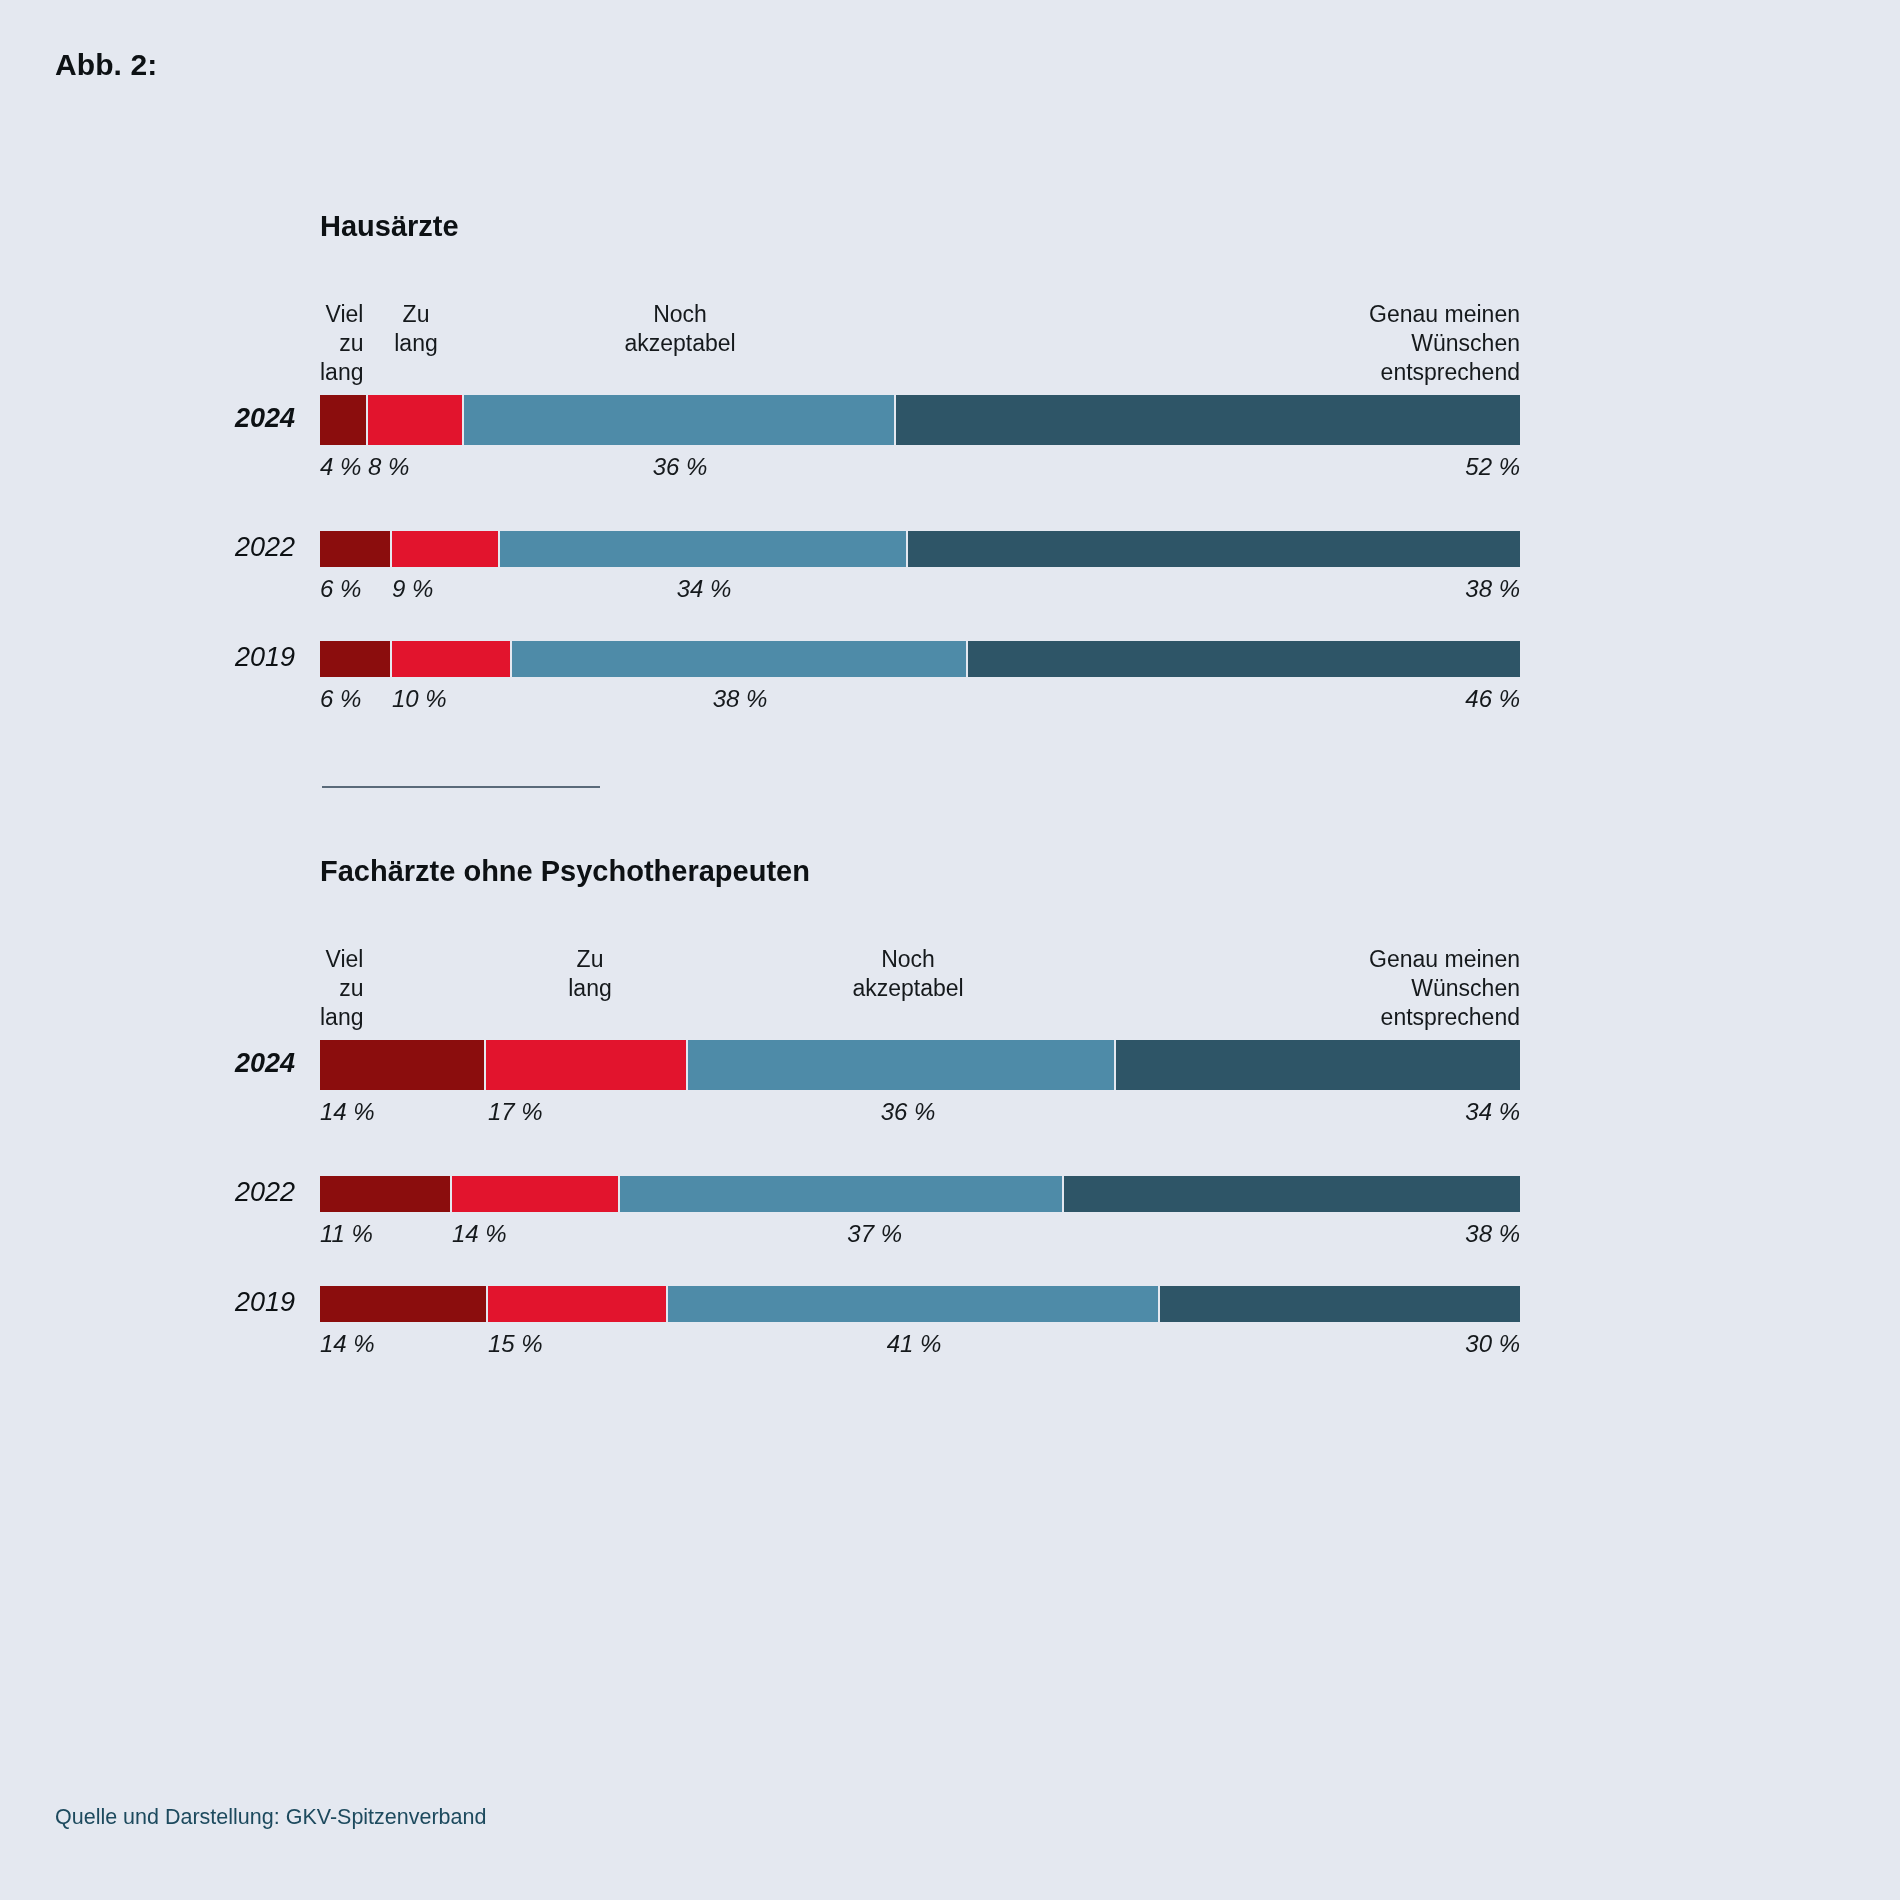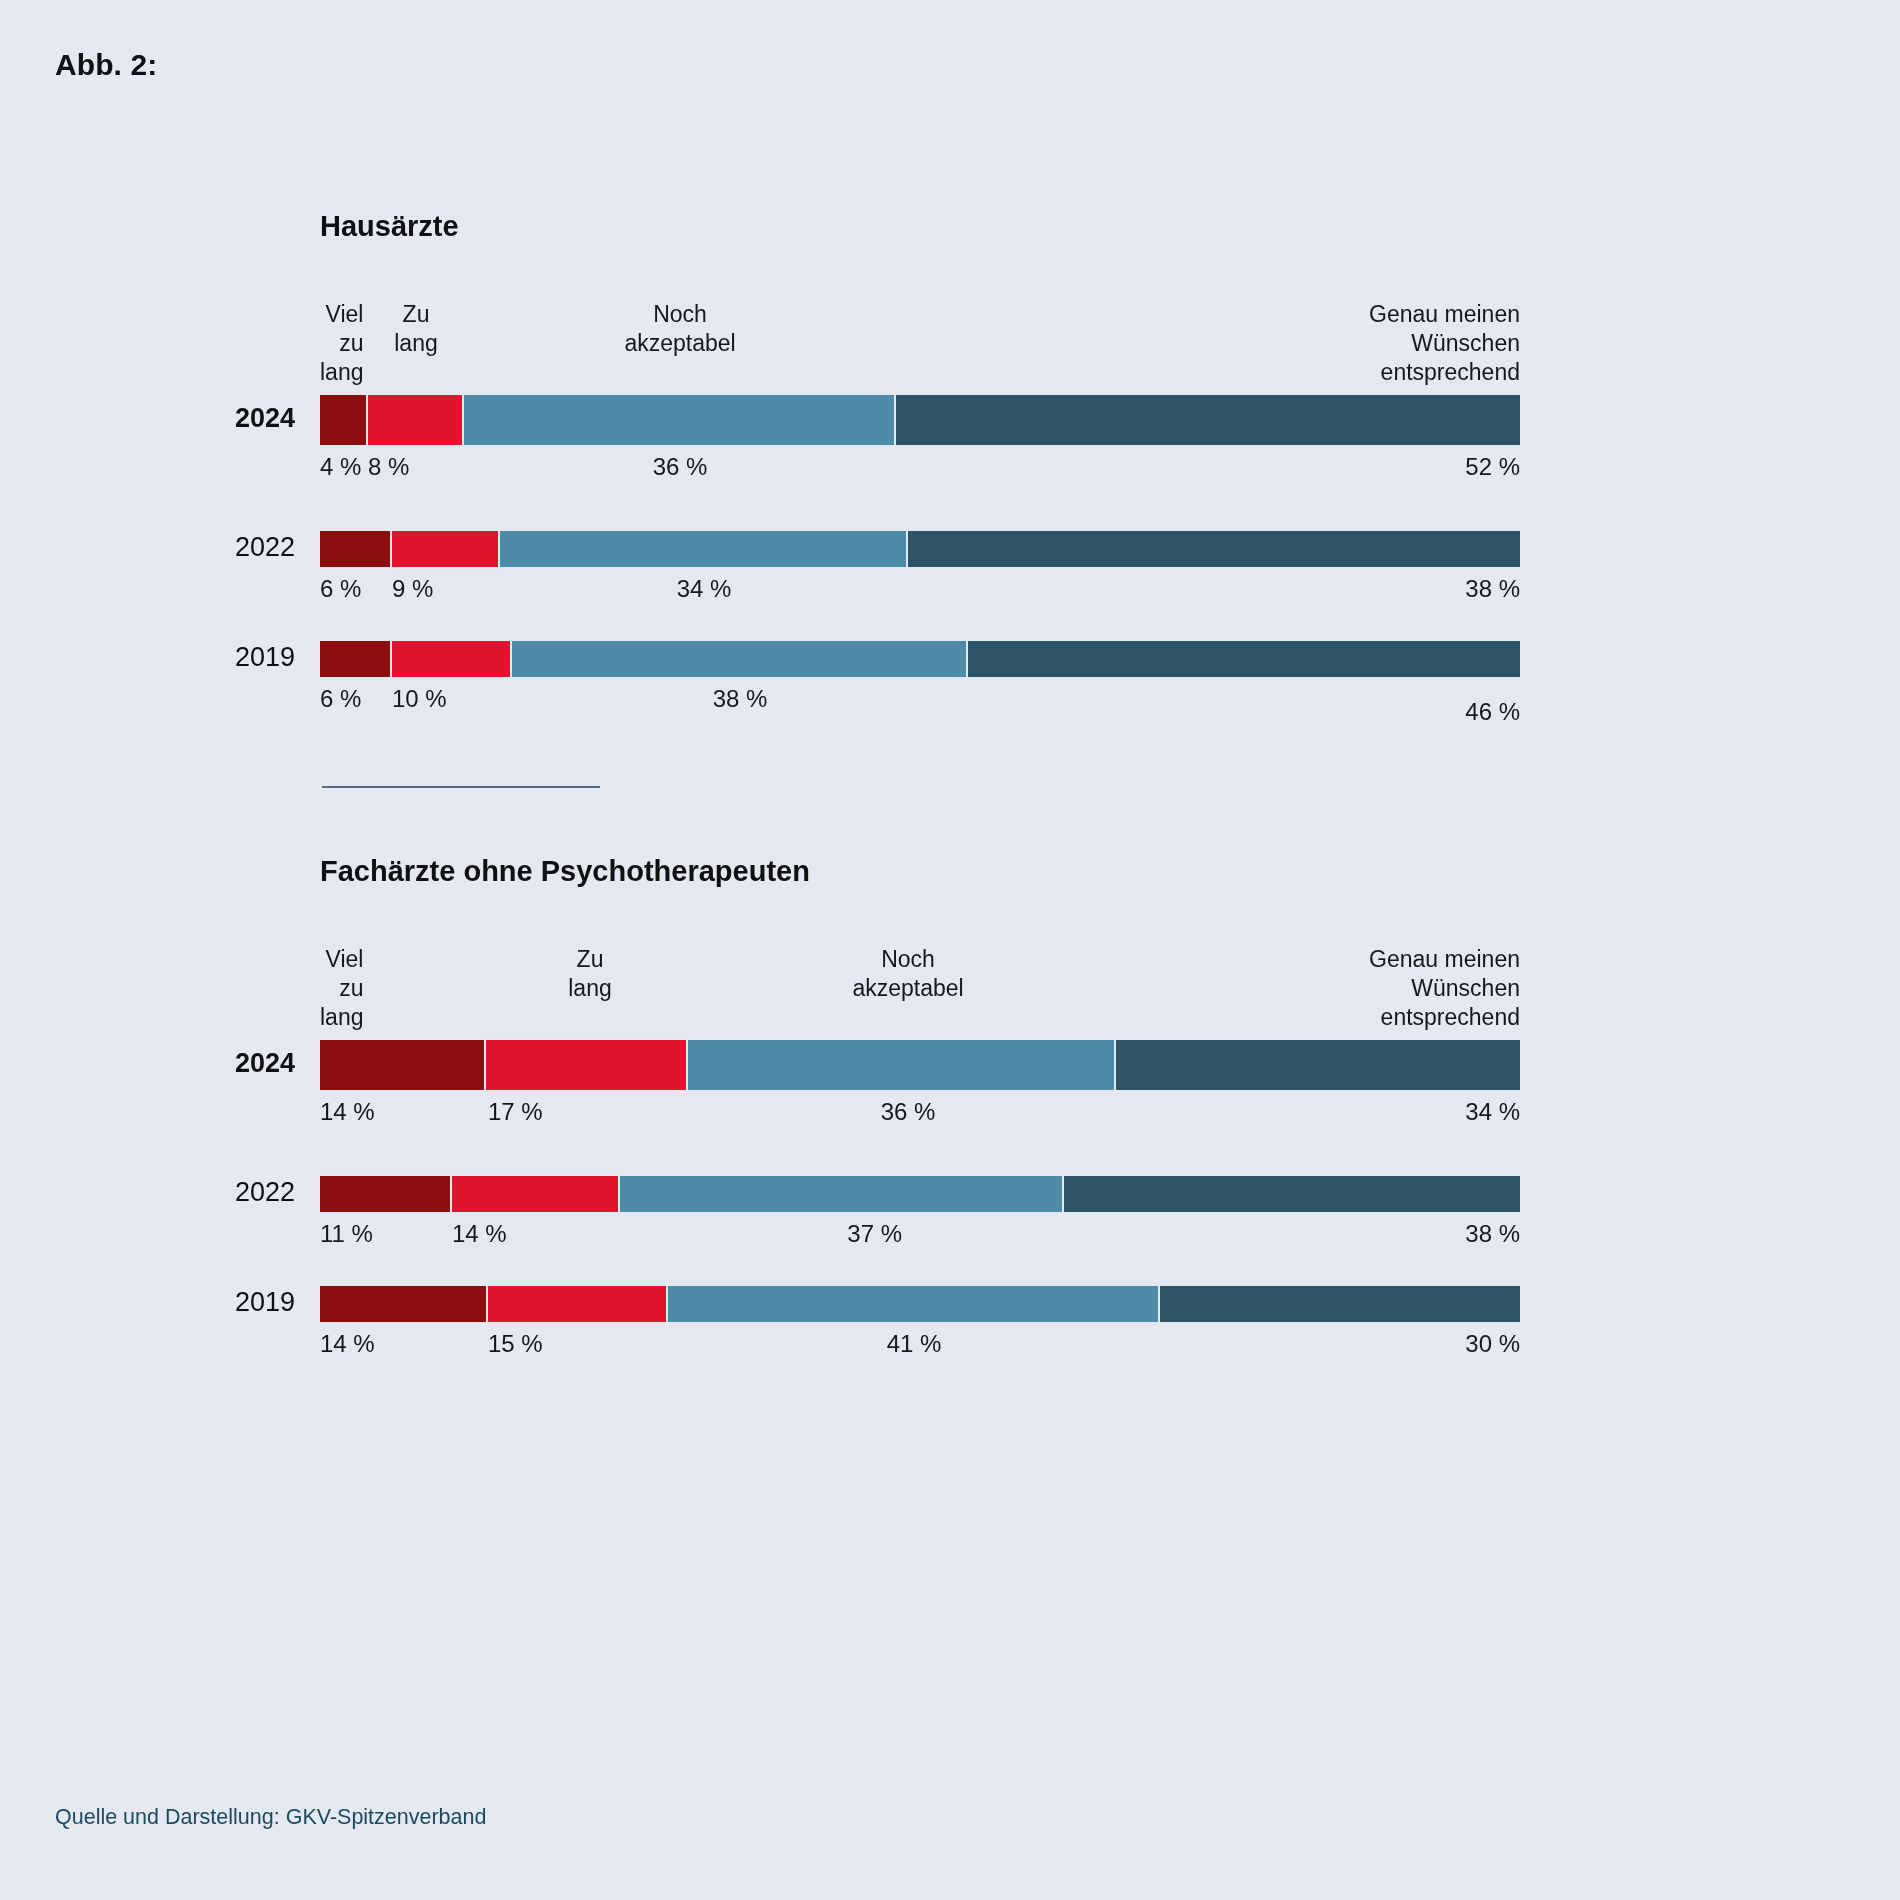--- a/index.html
+++ b/index.html
@@ -28,21 +28,21 @@
 
   
   .headers { position: absolute; left: 320px; top: 90px; width: 1200px; height: 90px; }
   .hdr { position: absolute; font-size: 23px; line-height: 29px; color: #15191c; white-space: pre-line; }
   .hdr.left { text-align: right; }
   .hdr.center { text-align: center; }
   .hdr.right { text-align: right; }
 
   
   .rows { position: absolute; left: 0; top: 185px; width: 1900px; }
-  .row { position: relative; width: 1680px; }
+  .row { position: relative; width: 1680px; font-style: italic; }
   .row-year {
     position: absolute; left: 200px; width: 95px; text-align: right;
     font-size: 27px; color: #0d1114;
   }
   .row.highlight .row-year { font-weight: bold; }
 
   .bar {
     position: absolute; left: 320px; width: 1200px;
     display: flex; align-items: stretch;
   }
@@ -124,21 +124,21 @@
             <div class="bar" style="top: 0px; height: 36px;">
               <div class="seg" style="background: rgb(139, 13, 13); width: 72px;"></div>
               <div class="seg" style="background: rgb(226, 20, 45); width: 120px;"></div>
               <div class="seg" style="background: rgb(78, 139, 168); width: 456px;"></div>
               <div class="seg" style="background: rgb(46, 85, 103); width: 552px;"></div>
             </div>
             <div class="valrow" style="top: 44px;">
               <div class="val" style="left: 0px;">6 %</div>
               <div class="val" style="left: 72px;">10 %</div>
               <div class="val" style="left: 360px; width: 120px; text-align: center;">38 %</div>
-              <div class="val right" style="right: 0px; margin-top: 13px;">46 %</div>
+              <div class="val right" style="right: 0px;">46 %</div>
             </div>
           </div>
         </div>
       </div>
       <div class="section" id="section-1">
         <div class="section-title">Fachärzte ohne Psychotherapeuten</div>
         <div class="headers">
           <div class="hdr left" style="left: 0px; top: 0px;">Viel
 zu
 lang</div>

